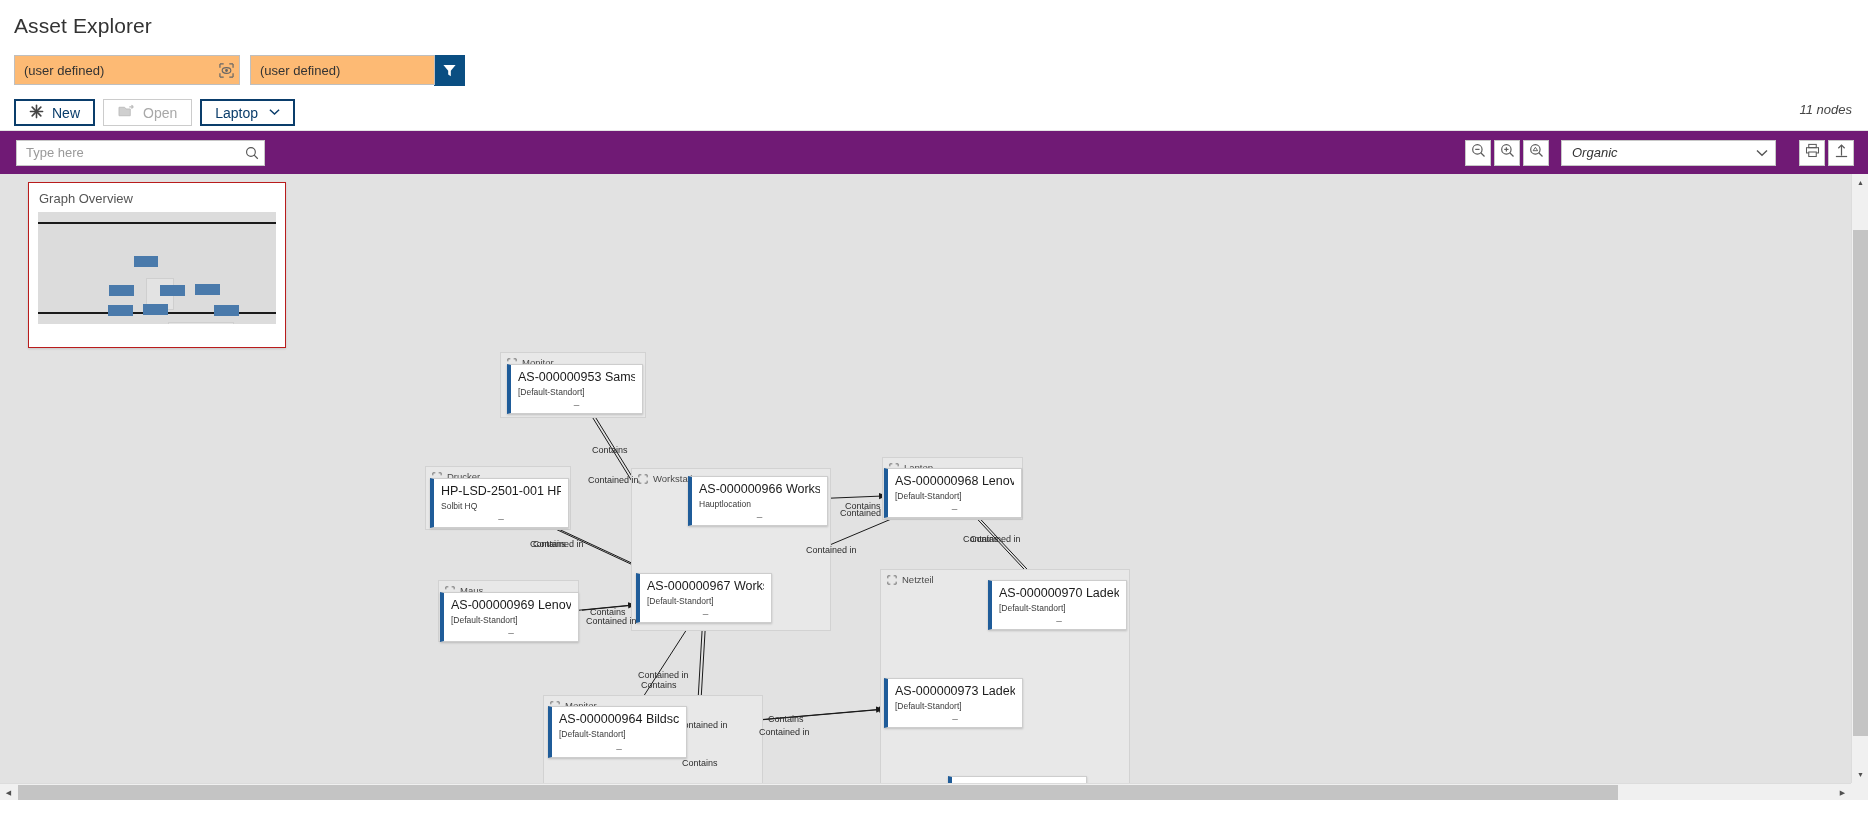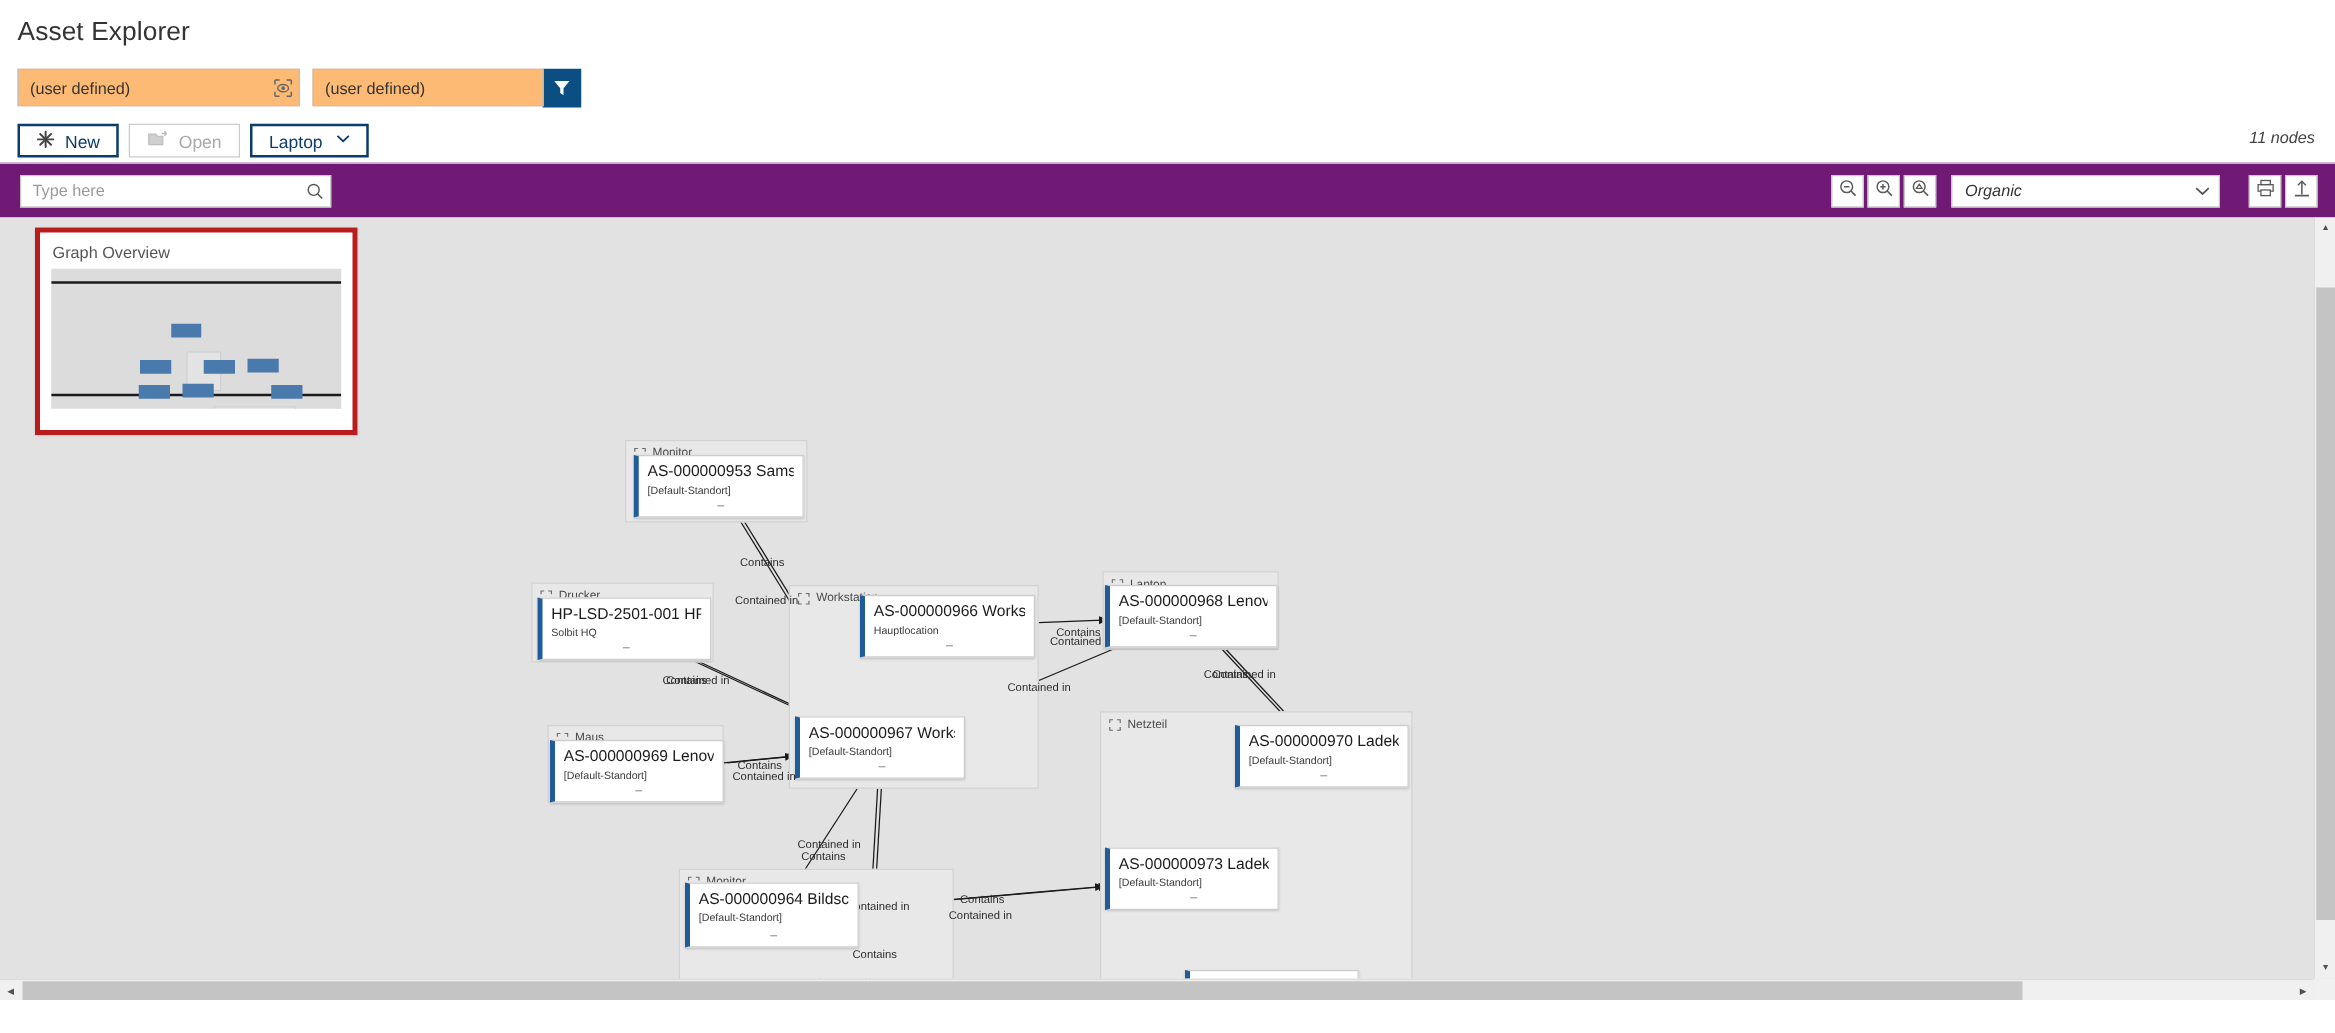--- a/index.html
+++ b/index.html
@@ -183,21 +183,21 @@
   .canvas svg.edges {
     position: absolute; left: 0; top: 0;
   }
 
   
   .overview {
     position: absolute;
     left: 28px; top: 8px;
     width: 258px; height: 166px;
     background: #ffffff;
-    border: 4px solid #b91c1c;
+    border: 1px solid #b91c1c;
     box-shadow: 0 1px 2px rgba(0,0,0,.12);
     z-index: 40;
   }
   .overview-title {
     font-size: 13px; color: #555;
     padding: 8px 0 6px 10px;
   }
   .overview-body {
     margin: 0 9px 9px 9px;
     height: 112px;

